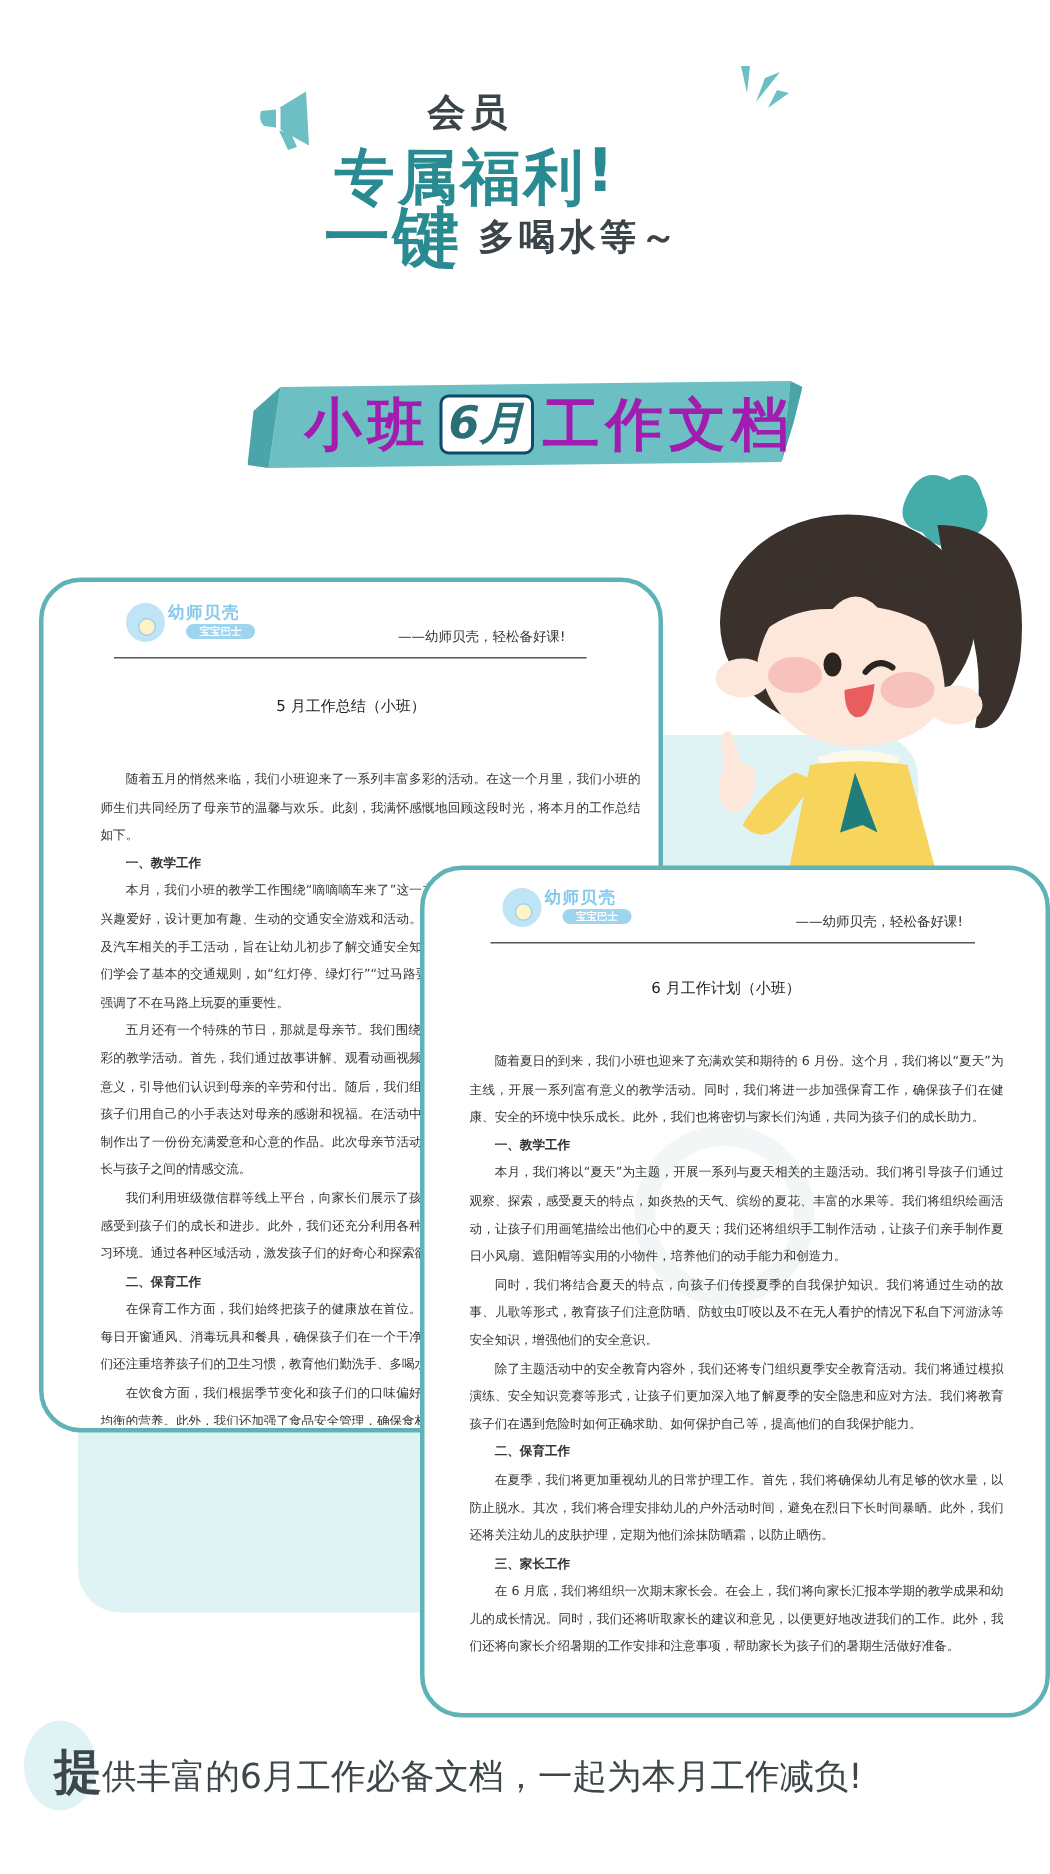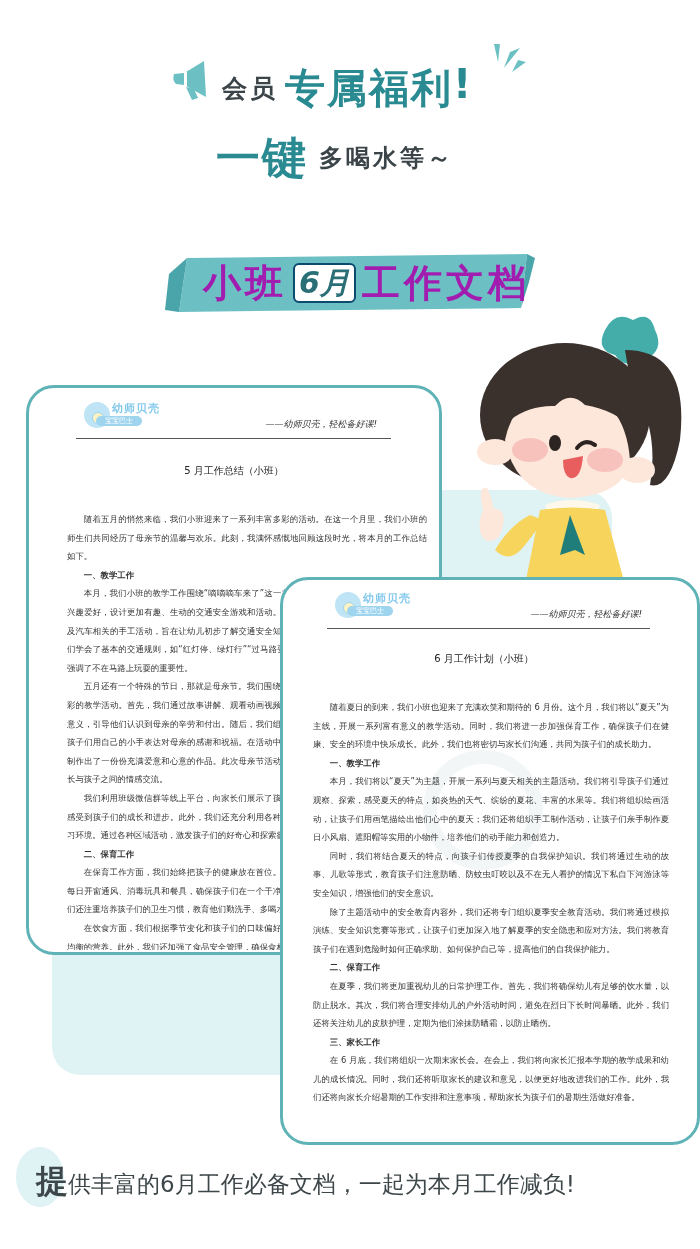--- a/index.html
+++ b/index.html
@@ -3,21 +3,21 @@
 <meta charset="utf-8">
 <style>
   * { margin:0; padding:0; box-sizing:border-box; }
   html, body { width:700px; height:1249px; background:#ffffff; overflow:hidden; }
   body { position:relative; font-family:"DejaVu Sans","Liberation Sans",sans-serif; color:#333; }
 
   
   .hdr { position:absolute; left:0; top:0; width:700px; height:200px; }
   .megaphone { position:absolute; left:170px; top:58px; width:50px; height:44px; }
   .spark { position:absolute; left:490px; top:42px; width:40px; height:36px; }
-  .line1 { position:absolute; left:222px; top:58px; height:60px; display:flex; align-items:center; }
+  .line1 { position:absolute; left:222px; top:58px; height:60px; display:flex; align-items:center;flex-direction:column; }
   .line1 .small { font-size:25px; font-weight:bold; color:#3b4448; letter-spacing:3px; margin-right:6px; }
   .line1 .big { display:flex; }
   .bubble-char { position:relative; font-size:40px; font-weight:bold; color:#2a8a91;
      -webkit-text-stroke:2px #ffffff; paint-order:stroke fill; padding:0 1px; }
   .bubble-char::before { content:""; position:absolute; left:2px; top:4px; width:40px; height:40px; border-radius:50%;
      background:#fbedb4; z-index:-1; }
   .line2 { position:absolute; left:215px; top:128px; height:60px; display:flex; align-items:center; }
   .line2 .big { display:flex; margin-right:12px; }
   .line2 .big .bubble-char { font-size:44px; }
   .line2 .big .bubble-char::before { width:46px; height:46px; top:2px; }
@@ -37,22 +37,22 @@
 
   
   .card { position:absolute; background:#ffffff; border:3px solid #5fb3b7; border-radius:28px; overflow:hidden;margin-left:12px; }
   .card1 { left:14px; top:385px; width:416px; height:570px; }
   .card2 { left:268px; top:577px; width:420px; height:568px; }
 
   .doc-logo { position:absolute; width:82px; height:30px; }
   .doc-logo .lg-circle { position:absolute; left:0; top:2px; width:26px; height:26px; border-radius:50%; background:#bfe4f5; }
   .doc-logo .lg-face { position:absolute; left:8px; top:12px; width:12px; height:12px; border-radius:50%; background:#fff3c4; border:1px solid #9ed4ee; }
   .doc-logo .lg-name { position:absolute; left:28px; top:1px; font-size:11px; font-weight:bold; color:#84c9ec; letter-spacing:1px; }
-  .doc-logo .lg-sub { position:absolute; left:12px; top:16px; width:46px; height:10px; border-radius:5px; background:#9ed4ee; font-size:7px; color:#fff; text-align:center; line-height:10px; }
-  .doc-slogan { position:absolute; font-size:9px; color:#333; white-space:nowrap;font-style:italic; }
+  .doc-logo .lg-sub { position:absolute; left:40px; top:16px; width:46px; height:10px; border-radius:5px; background:#9ed4ee; font-size:7px; color:#fff; text-align:center; line-height:10px;font-weight:bold; }
+  .doc-slogan { position:absolute; font-size:9px; color:#333; white-space:nowrap; }
   .doc-rule { position:absolute; height:1px; background:#555; }
   .doc-title { position:absolute; font-size:10px; color:#222; text-align:center; white-space:nowrap; }
   .doc-body { position:absolute; font-size:8.4px; line-height:18.6px; color:#333; overflow:hidden; }
   .doc-body p { text-indent:2em; text-align:justify; }
   .doc-body p.h { font-weight:bold; }
 
   .c1 .doc-logo { left:55px; top:12px; }
   .c1 .doc-slogan { right:62px; top:30px; }
   .c1 .doc-rule { left:47px; right:48px; top:50px; }
   .c1 .doc-title { left:0; right:0; top:76px; }

